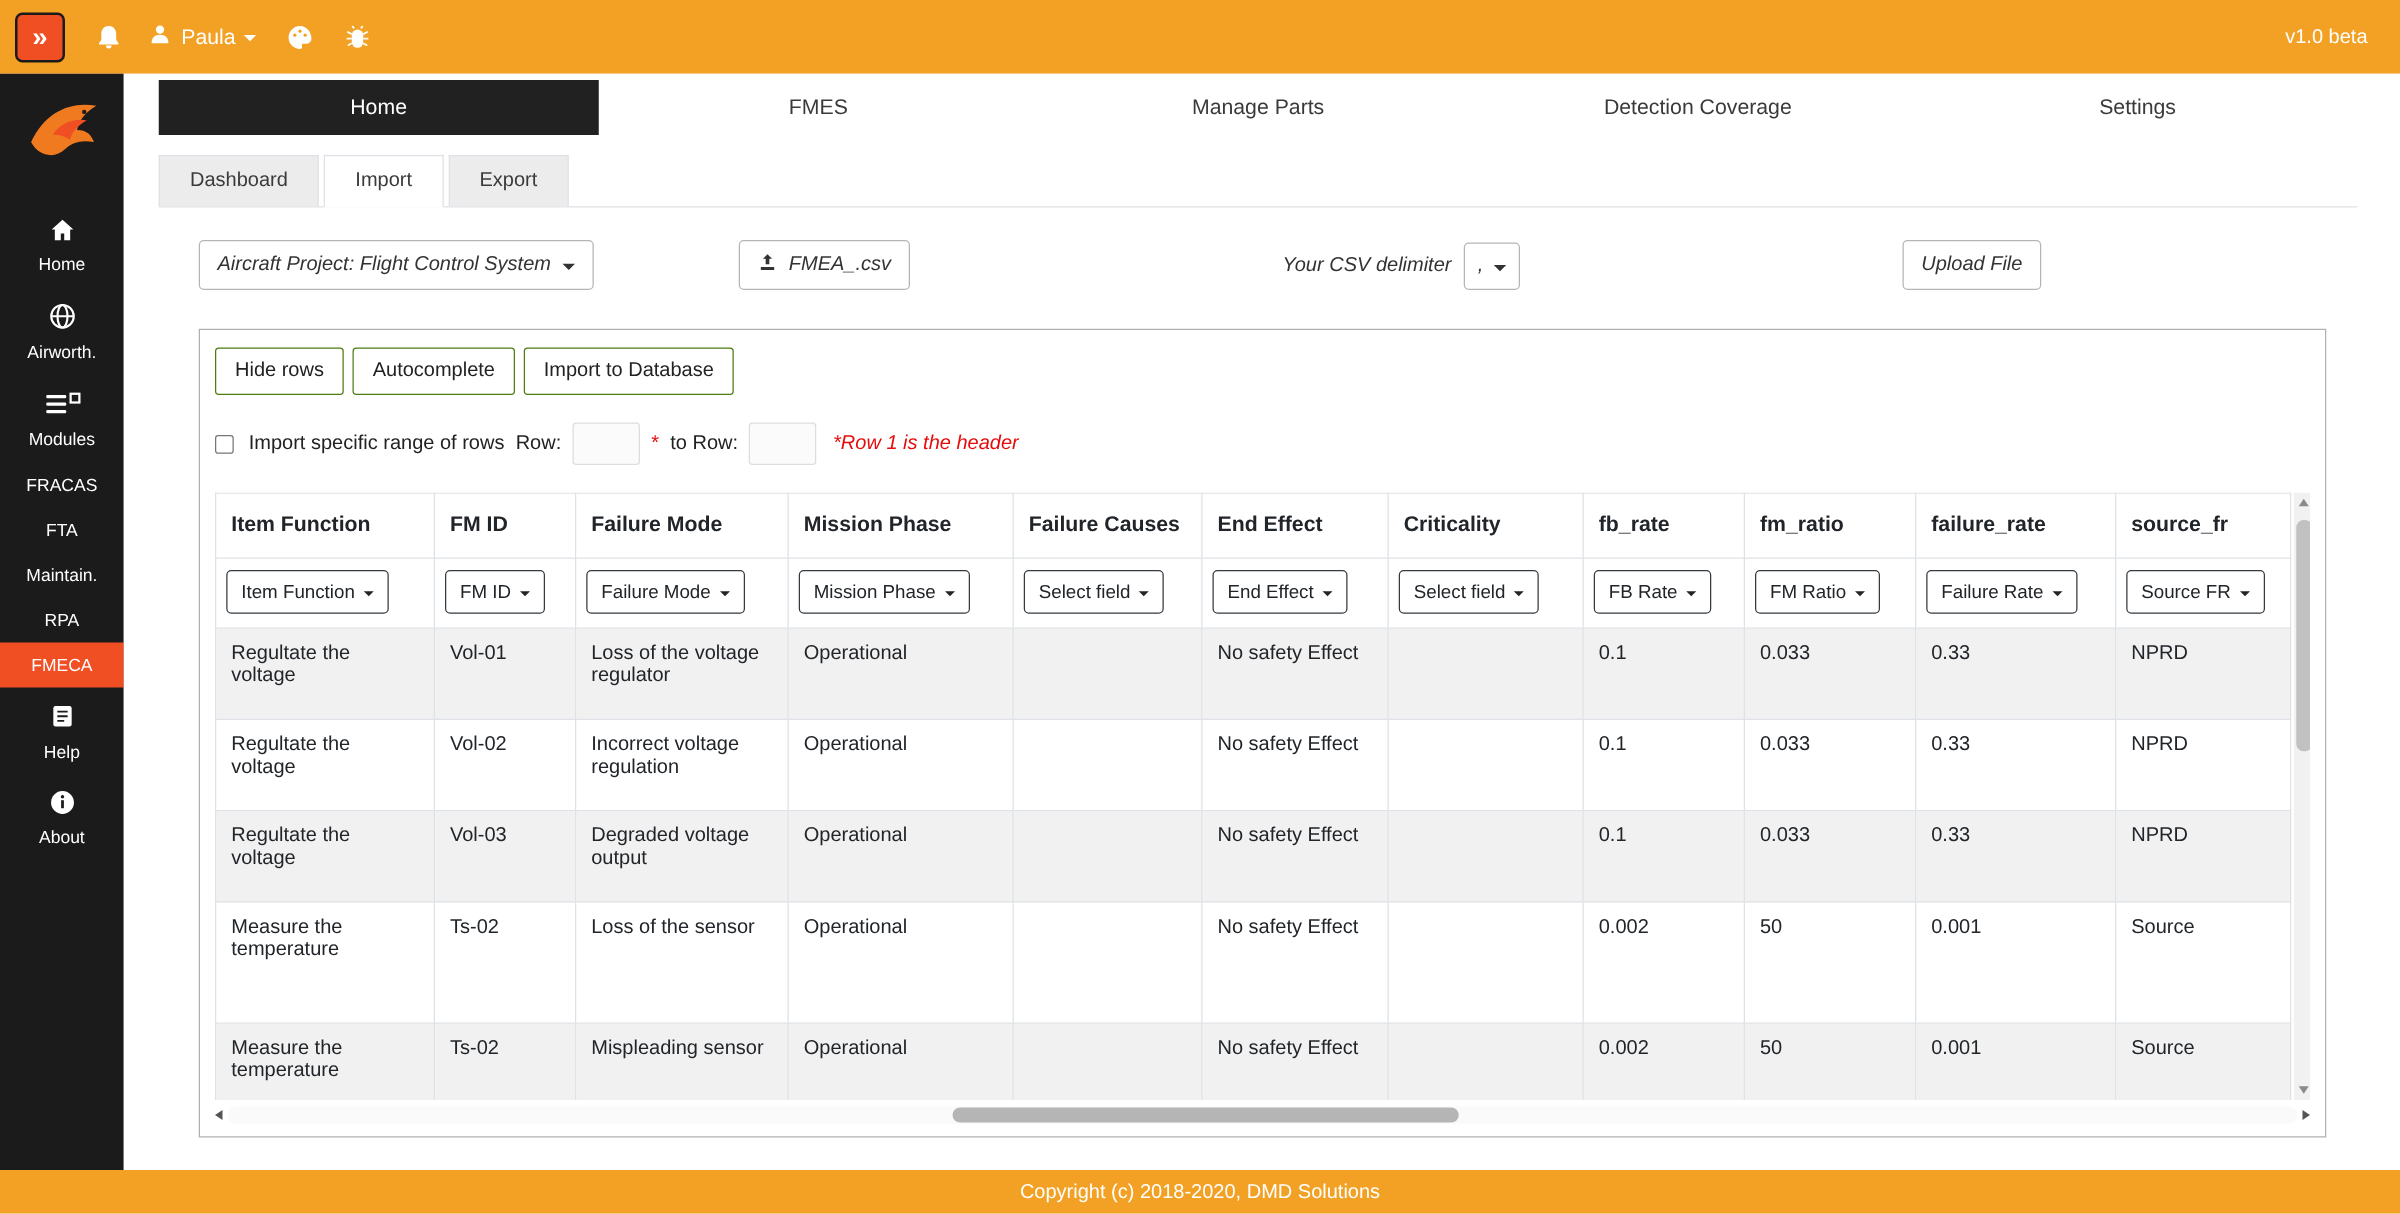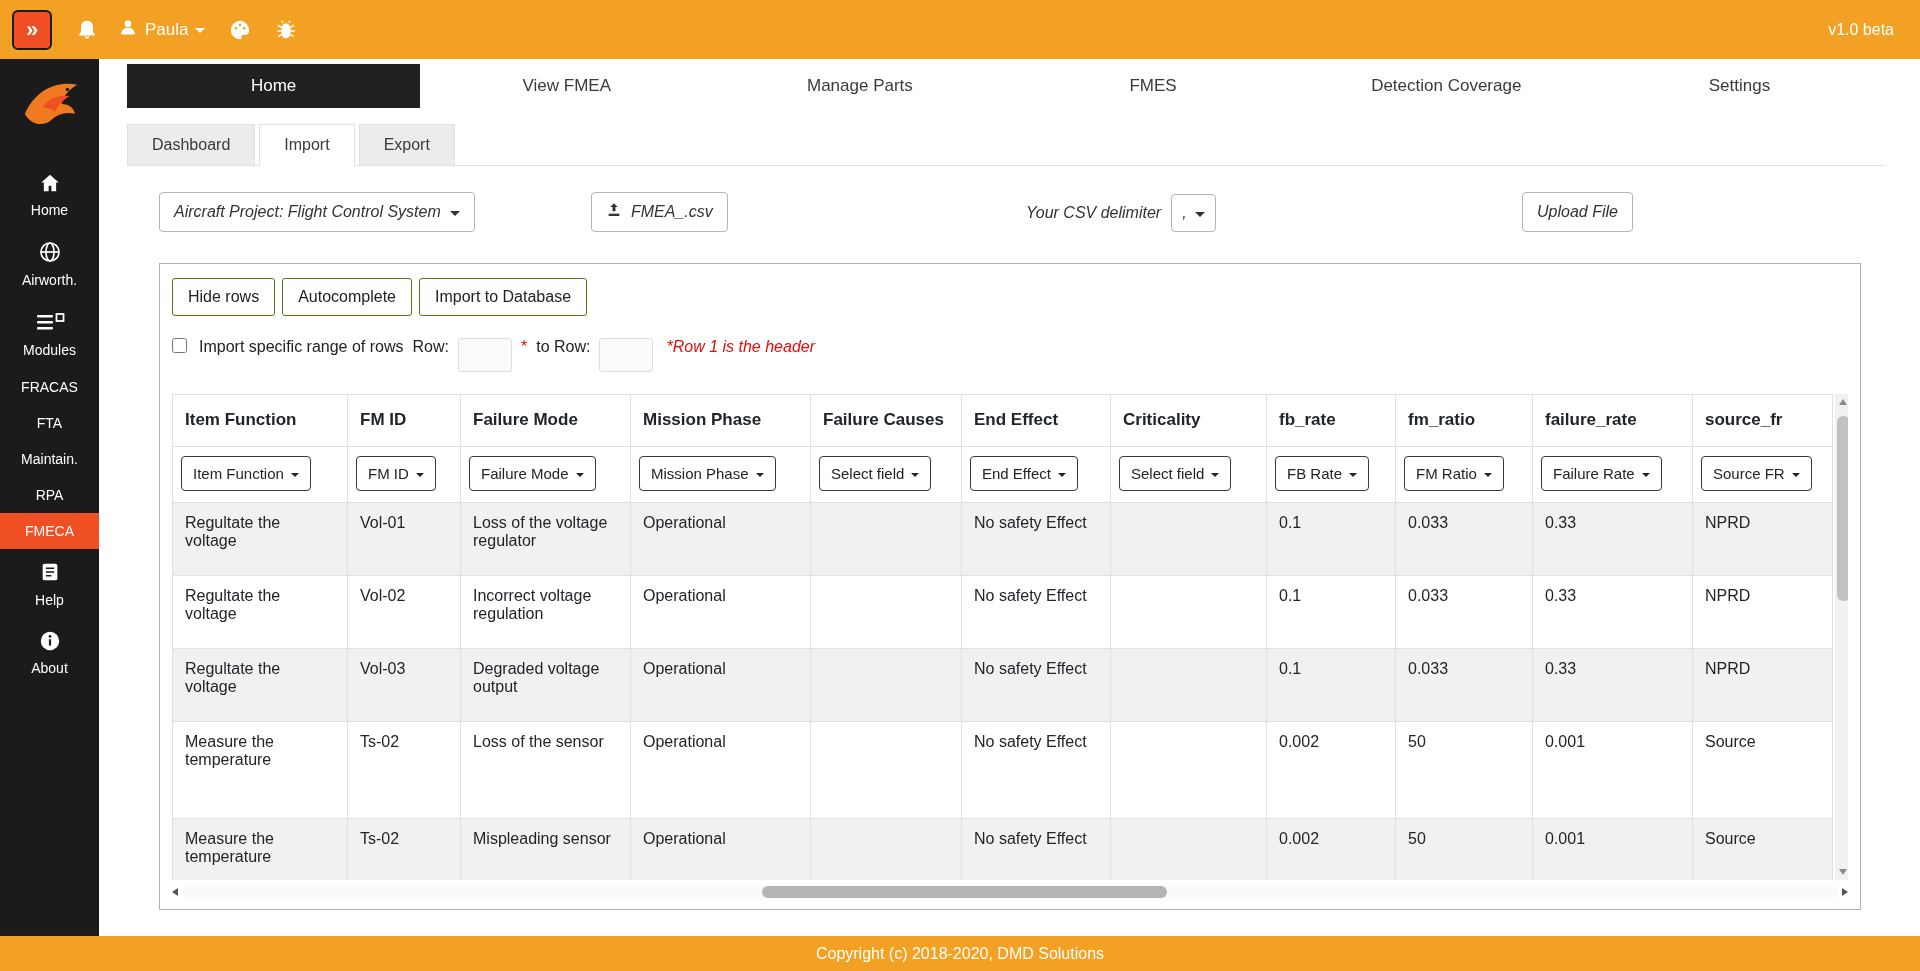--- a/index.html
+++ b/index.html
@@ -45,21 +45,21 @@
   .dd-btn { border:1px solid #b5b5b5; border-radius:4px; background:#fff; padding:9px 14px; font-size:16px;
             color:#333; display:inline-flex; align-items:center; gap:9px; cursor:pointer; height:40px; }
   .caret-d { width:0; height:0; border-left:5px solid transparent; border-right:5px solid transparent; border-top:5px solid #333; margin-top:2px; }
   .delim-group { display:flex; align-items:center; gap:10px; font-size:16px; color:#333; }
   .delim-dd { border:1px solid #b5b5b5; border-radius:4px; background:#fff; padding:8px 10px; display:inline-flex; align-items:center; gap:8px; height:38px; cursor:pointer; }
 
   
   .panel { margin:29px 0 0 60px; width:1702px; height:647px; border:1px solid #b0b0b0; padding:14px 12px 0 12px; position:relative; overflow:hidden; }
   .panel-buttons { display:flex; gap:7px; }
   .pbtn { border:1px solid #4d7c0f; background:#fff; border-radius:3px; padding:9px 15px; font-size:16px; color:#222; cursor:pointer; }
-  .range-row { display:flex; margin-top:22px; font-size:16px; color:#222; gap:9px; }
+  .range-row { display:flex; align-items:center; margin-top:22px; font-size:16px; color:#222; gap:9px; }
   .range-row input[type="checkbox"] { width:15px; height:15px; margin-right:3px; cursor:pointer; }
   .range-input { width:54px; height:34px; background:#fbfbfb; border:1px solid #ddd; border-radius:3px; }
   .red { color:#e60c0c; }
   .note { color:#e60c0c; font-style:italic; margin-left:4px; }
 
   .table-zone { display:flex; margin-top:22px; height:486px; overflow:hidden; }
   table { border-collapse:collapse; table-layout:fixed; width:1660px; }
   th, td { border:1px solid #dee2e6; text-align:left; vertical-align:top; color:#212529; }
   th.colhead { font-size:17px; font-weight:bold; padding:15px 12px; height:52px; background:#fff; }
   td.filter-cell { padding:9px 8px; height:56px; background:#fff; }
@@ -207,27 +207,24 @@
     </div>
   </div>
 
   <div class="main">
 
     <div class="nav-tabs">
       <div class="nav-tab active">
           <span>Home</span>
         </div>
       <div class="nav-tab">
-          <span>View FMEA</span>
+          <span>FMES</span>
         </div>
       <div class="nav-tab">
           <span>Manage Parts</span>
-        </div>
-      <div class="nav-tab">
-          <span>FMES</span>
         </div>
       <div class="nav-tab">
           <span>Detection Coverage</span>
         </div>
       <div class="nav-tab">
           <span>Settings</span>
         </div>
     </div>
 
     <div class="subtabs">

